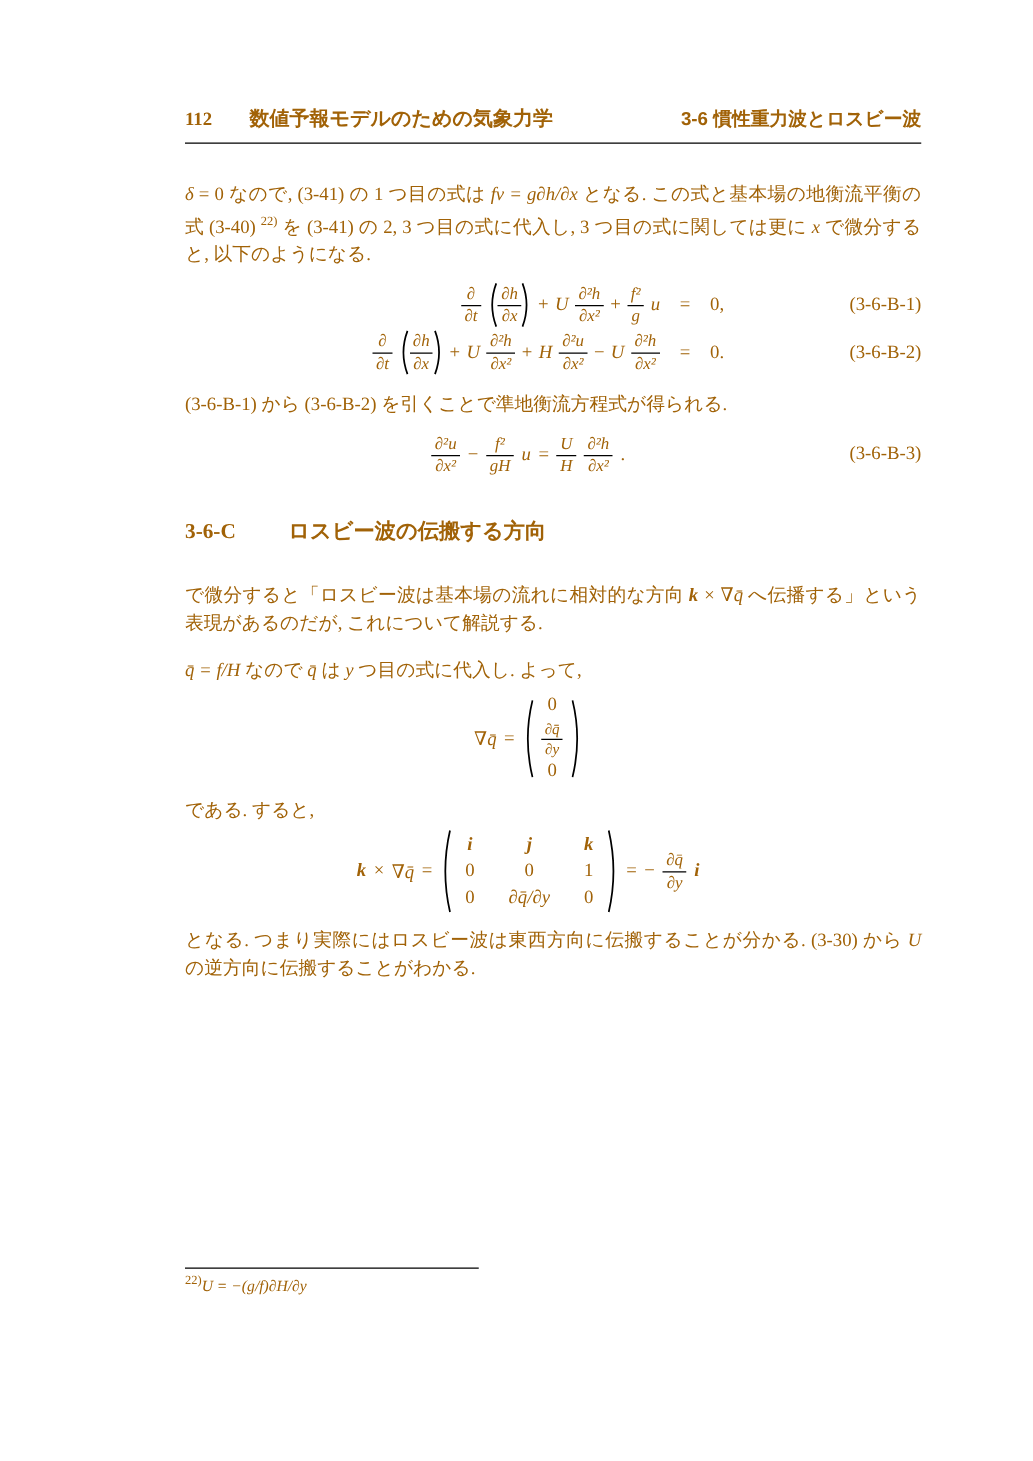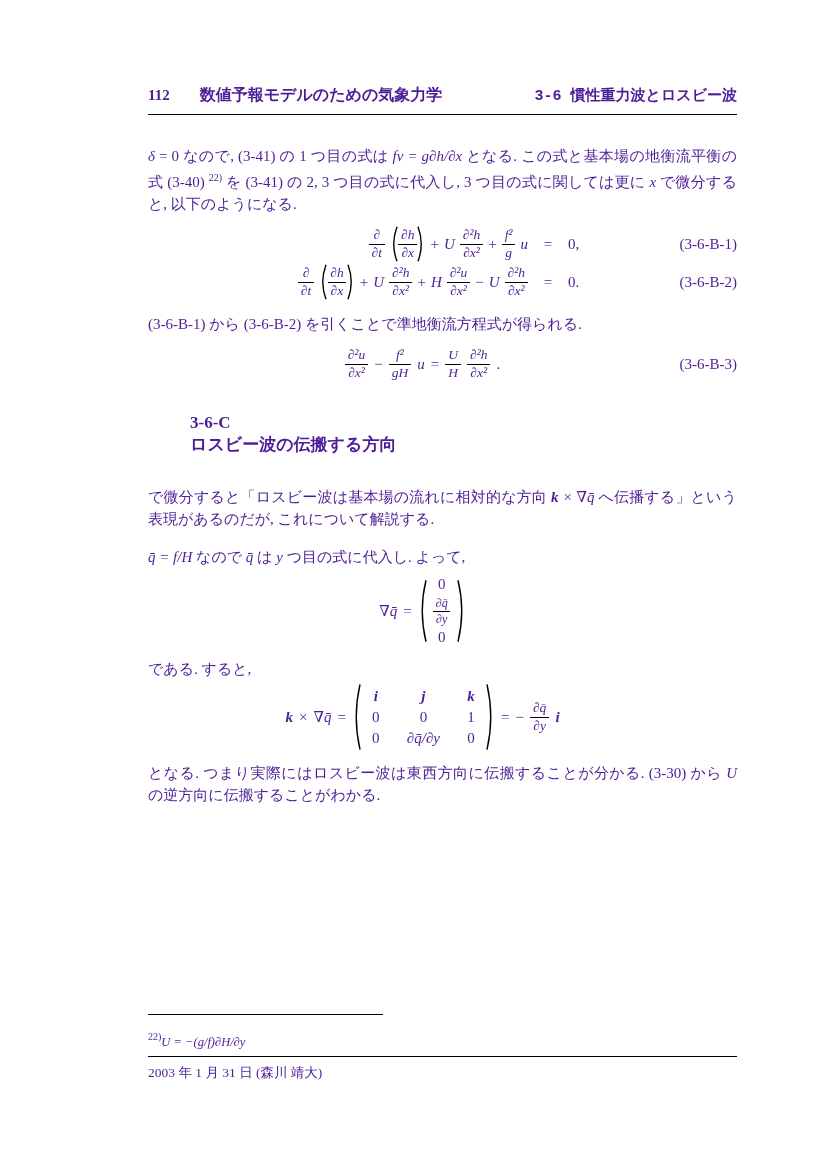--- a/index.html
+++ b/index.html
@@ -1,36 +1,36 @@
 <!DOCTYPE html>
 <html><head>
 <meta charset="utf-8">
 <style>
   * { margin:0; padding:0; box-sizing:border-box; }
   html,body { background:#e8e8e8; }
   .page {
     position:relative;
     width:826px; height:1169px;
     background:#ffffff;
-    color:#4c1d95;
+    color:#a16207;
     font-family:"Liberation Serif","DejaVu Serif",serif;
     font-size:15px;
     margin:0 auto;
     overflow:hidden;
   }
   .content { position:absolute; left:148px; top:85px; width:589px; }
 
   
   .hdr { display:flex; align-items:baseline; font-weight:bold;
          border-bottom:1.5px solid #000; padding-bottom:8px; }
   .hdr .pageno { font-size:15px; font-family:"Liberation Serif",serif; }
   .hdr .booktitle { margin-left:30px; font-size:16px;
         font-family:"Liberation Sans","DejaVu Sans",sans-serif; }
   .hdr .chaptitle { margin-left:auto; font-size:15px;
-        font-family:Liberation Mono, monospace; }
+        font-family:Liberation Sans, sans-serif; }
 
   .para { line-height:22px; text-align:justify; }
   .m  { font-style:italic; }
   .bm { font-style:italic; font-weight:bold; }
   sup.fn { font-size:10px; vertical-align:6px; }
 
   .mt30 { margin-top:30px; } .mt28 { margin-top:28px; }
   .mt16 { margin-top:16px; } .mt14 { margin-top:14px; }
   .mt12 { margin-top:12px; } .mt10 { margin-top:10px; }
   .mt8  { margin-top:8px; }  .mt2  { margin-top:2px; }
@@ -58,29 +58,29 @@
   .pgroup { display:inline-flex; align-items:center; }
   svg.paren { display:block; }
 
   .vec { display:flex; flex-direction:column; align-items:center;
          justify-content:center; row-gap:3px; padding:0 6px; }
   .matrix { display:grid; grid-template-columns:repeat(3,auto);
             column-gap:24px; row-gap:4px; text-align:center;
             align-items:center; padding:0 8px; }
   .matrix span { min-width:14px; }
 
-  .secthead { display:flex; align-items:baseline; font-weight:bold; font-size:17px;flex-direction:column; }
+  .secthead { display:flex; align-items:baseline; font-weight:bold; font-size:17px; }
   .secthead .sectnum { font-family:"Liberation Serif",serif; }
   .secthead .secttitle { margin-left:42px;
         font-family:"Liberation Sans","DejaVu Sans",sans-serif; }
 
   
   .footnote { position:absolute; left:148px; top:1014px; width:589px; }
   .footnote .fnrule { width:235px; border-top:1px solid #000; }
-  .footnote .fntext { margin-top:16px; font-size:12.5px; }
+  .footnote .fntext { margin-top:4px; font-size:12.5px; }
   .footer { position:absolute; left:148px; top:1056px; width:589px;
             border-top:1px solid #000; padding-top:7px; font-size:13.5px; }
 </style>
 </head>
 <body>
 
 <div class="page">
   <div class="content">
 
     <div class="hdr">
@@ -276,16 +276,13 @@
 
   </div>
 
   <div class="footnote">
     <div class="fnrule"></div>
     <div class="fntext">
       <sup class="fn">22)</sup><span class="m">U = −(g/f)∂H/∂y</span>
     </div>
   </div>
 
-  <div class="footer">
-    <span>2003 年 1 月 31 日 (森川 靖大)</span>
-  </div>
 </div>
 
 </body></html>

